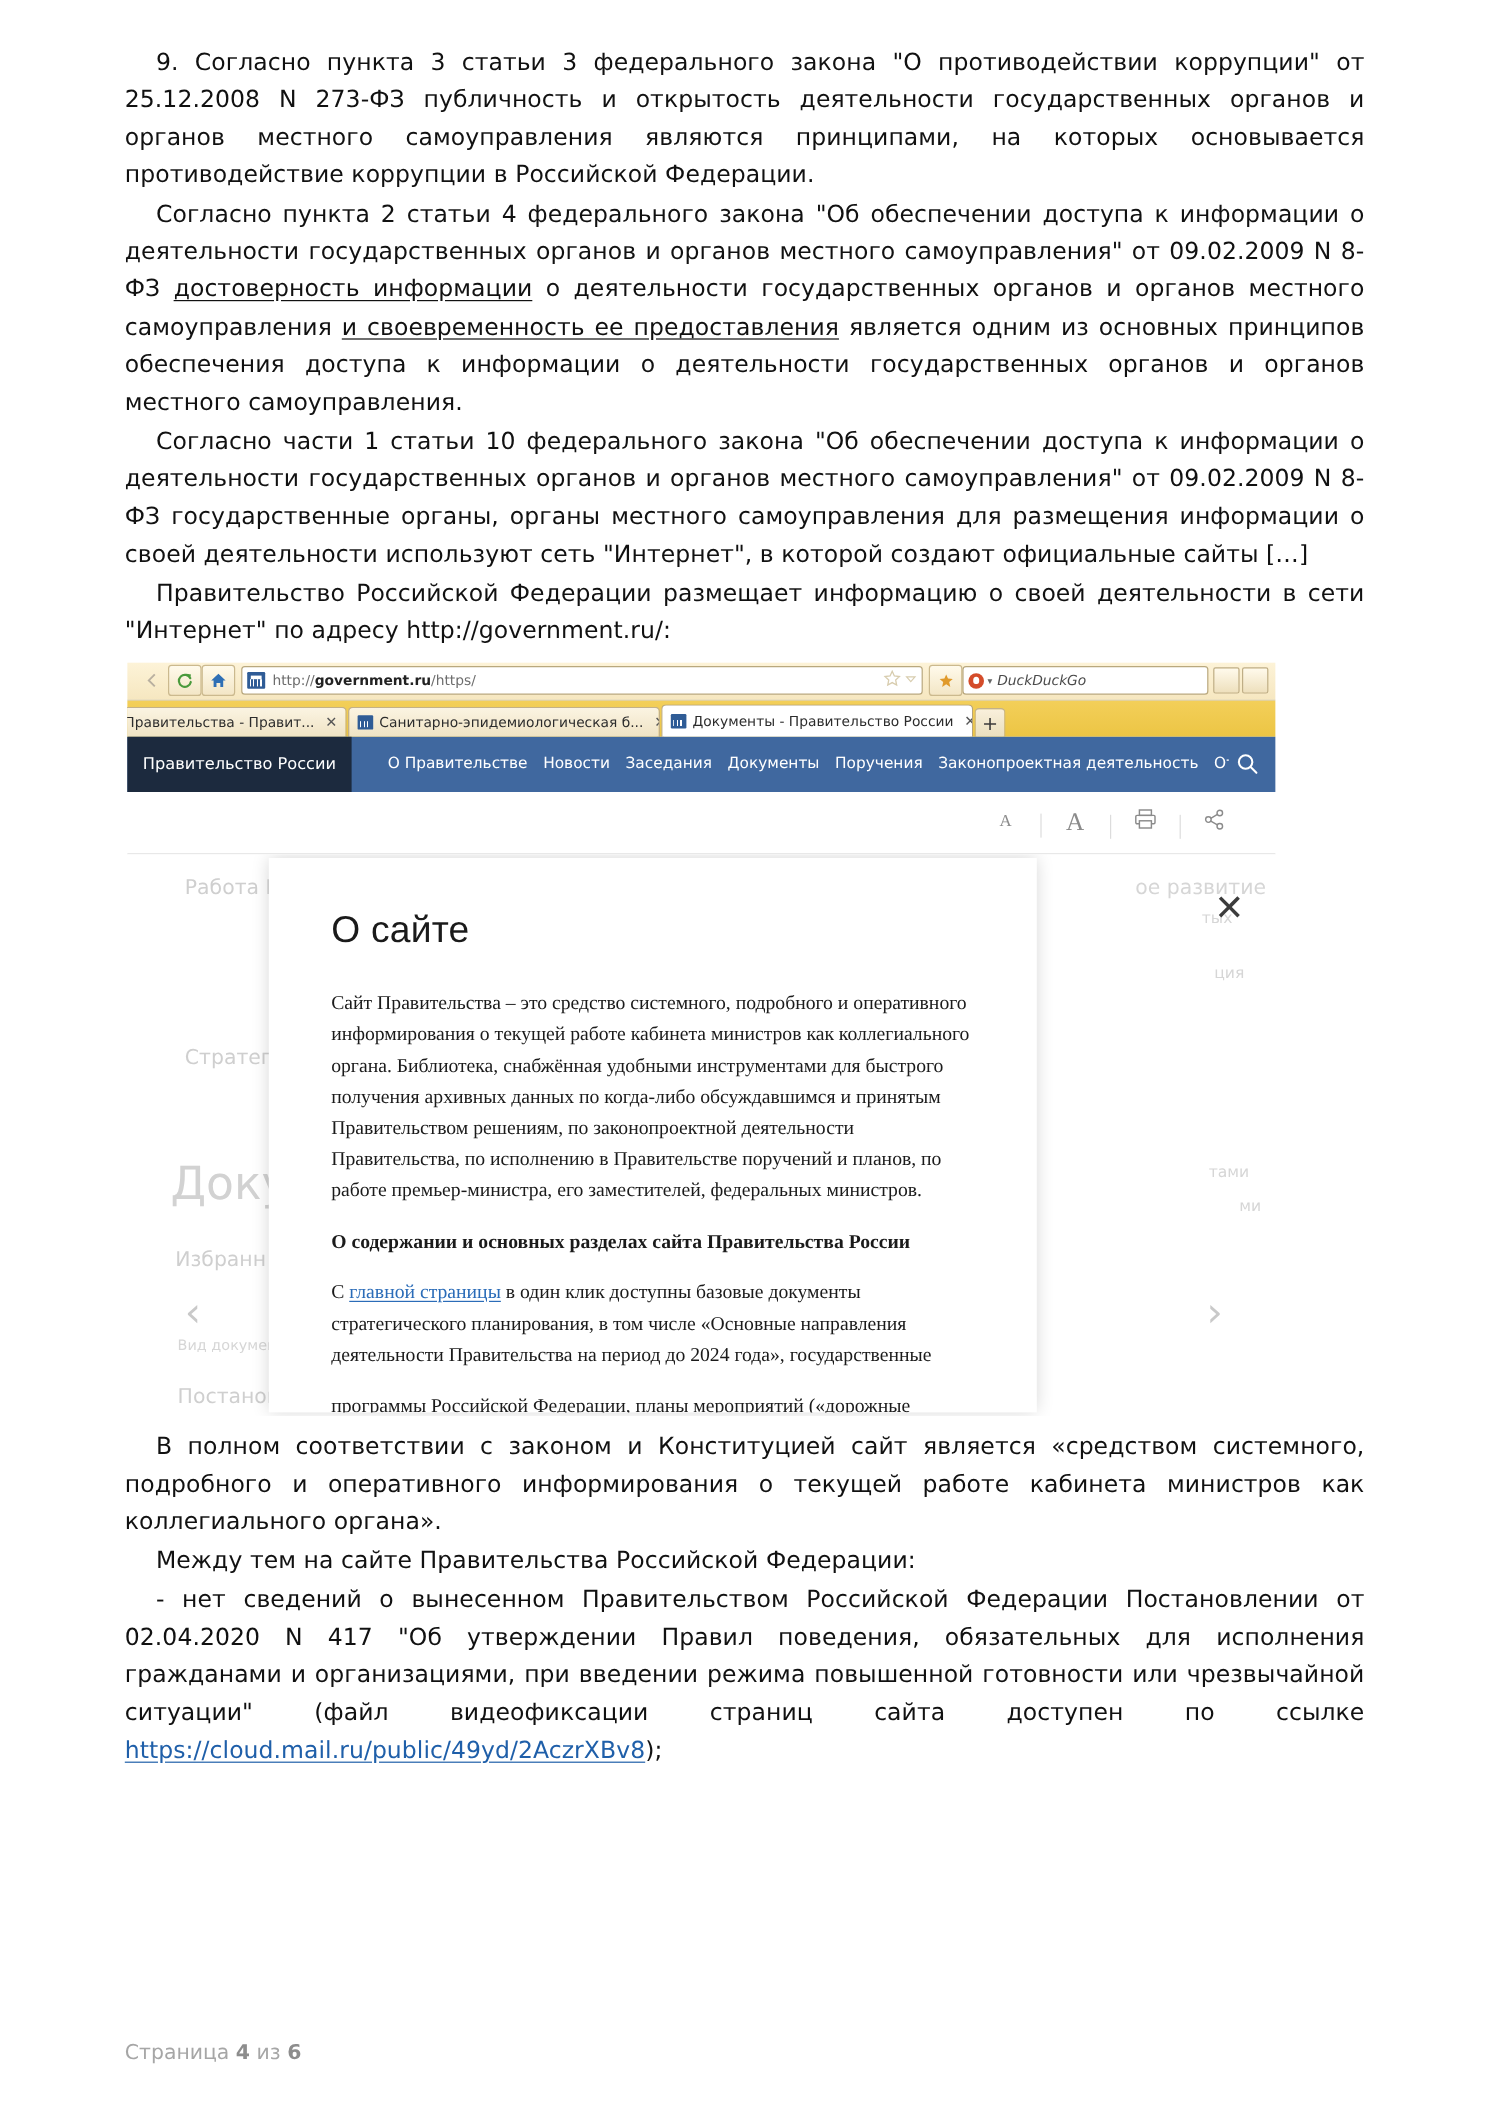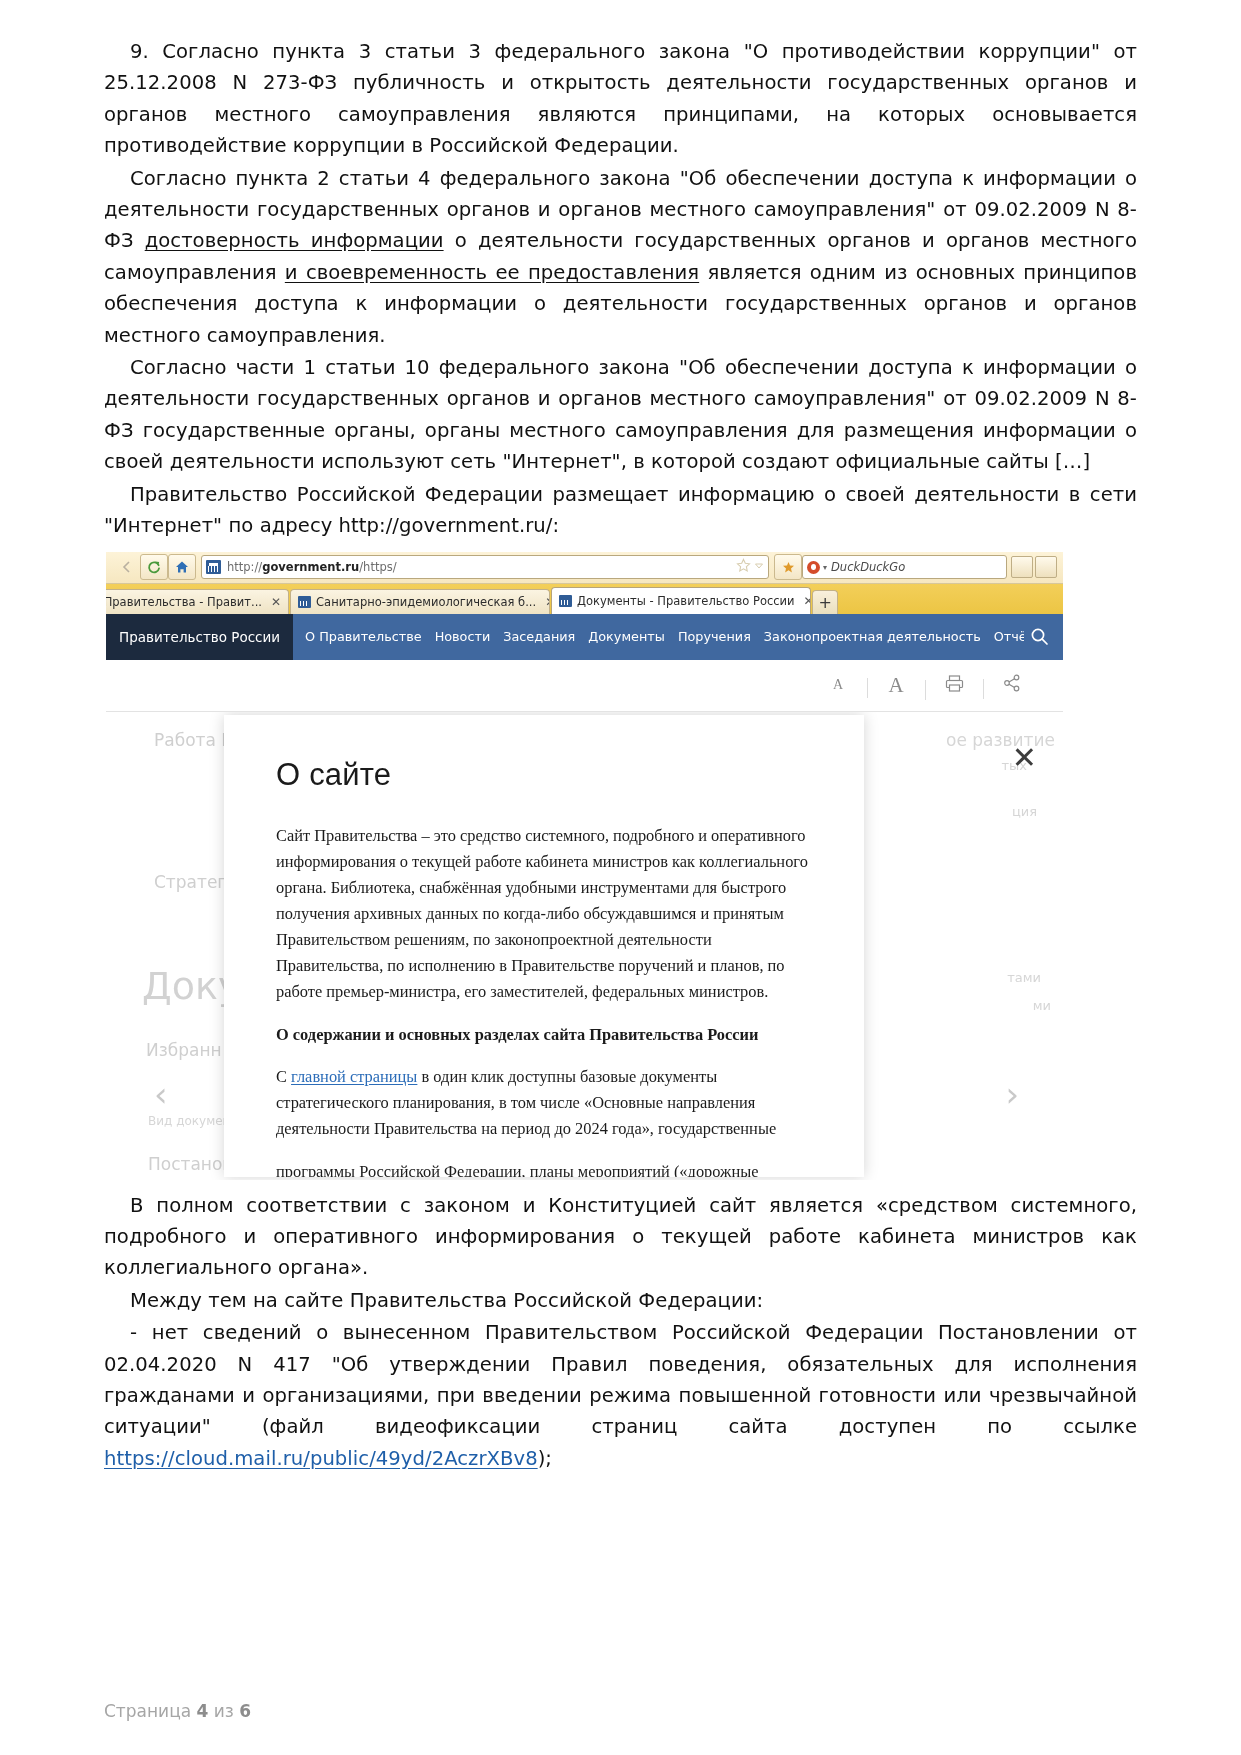--- a/index.html
+++ b/index.html
@@ -229,21 +229,21 @@
     display: flex; align-items: center;
     padding: 0 13px;
     font-size: 13.5px;
     white-space: nowrap;
     flex: 0 0 auto;
   }
   .site-links {
     display: flex;
     align-items: center;
     gap: 13px;
-    padding: 0 12px;
+    padding: 0 30px;
     font-size: 12.8px;
     white-space: nowrap;
     flex: 1 1 auto;
     overflow: hidden;
   }
   .site-links span { cursor: default; }
   .nav-search {
     display: flex; align-items: center; justify-content: center;
     padding: 0 14px 0 6px;
     flex: 0 0 auto;

